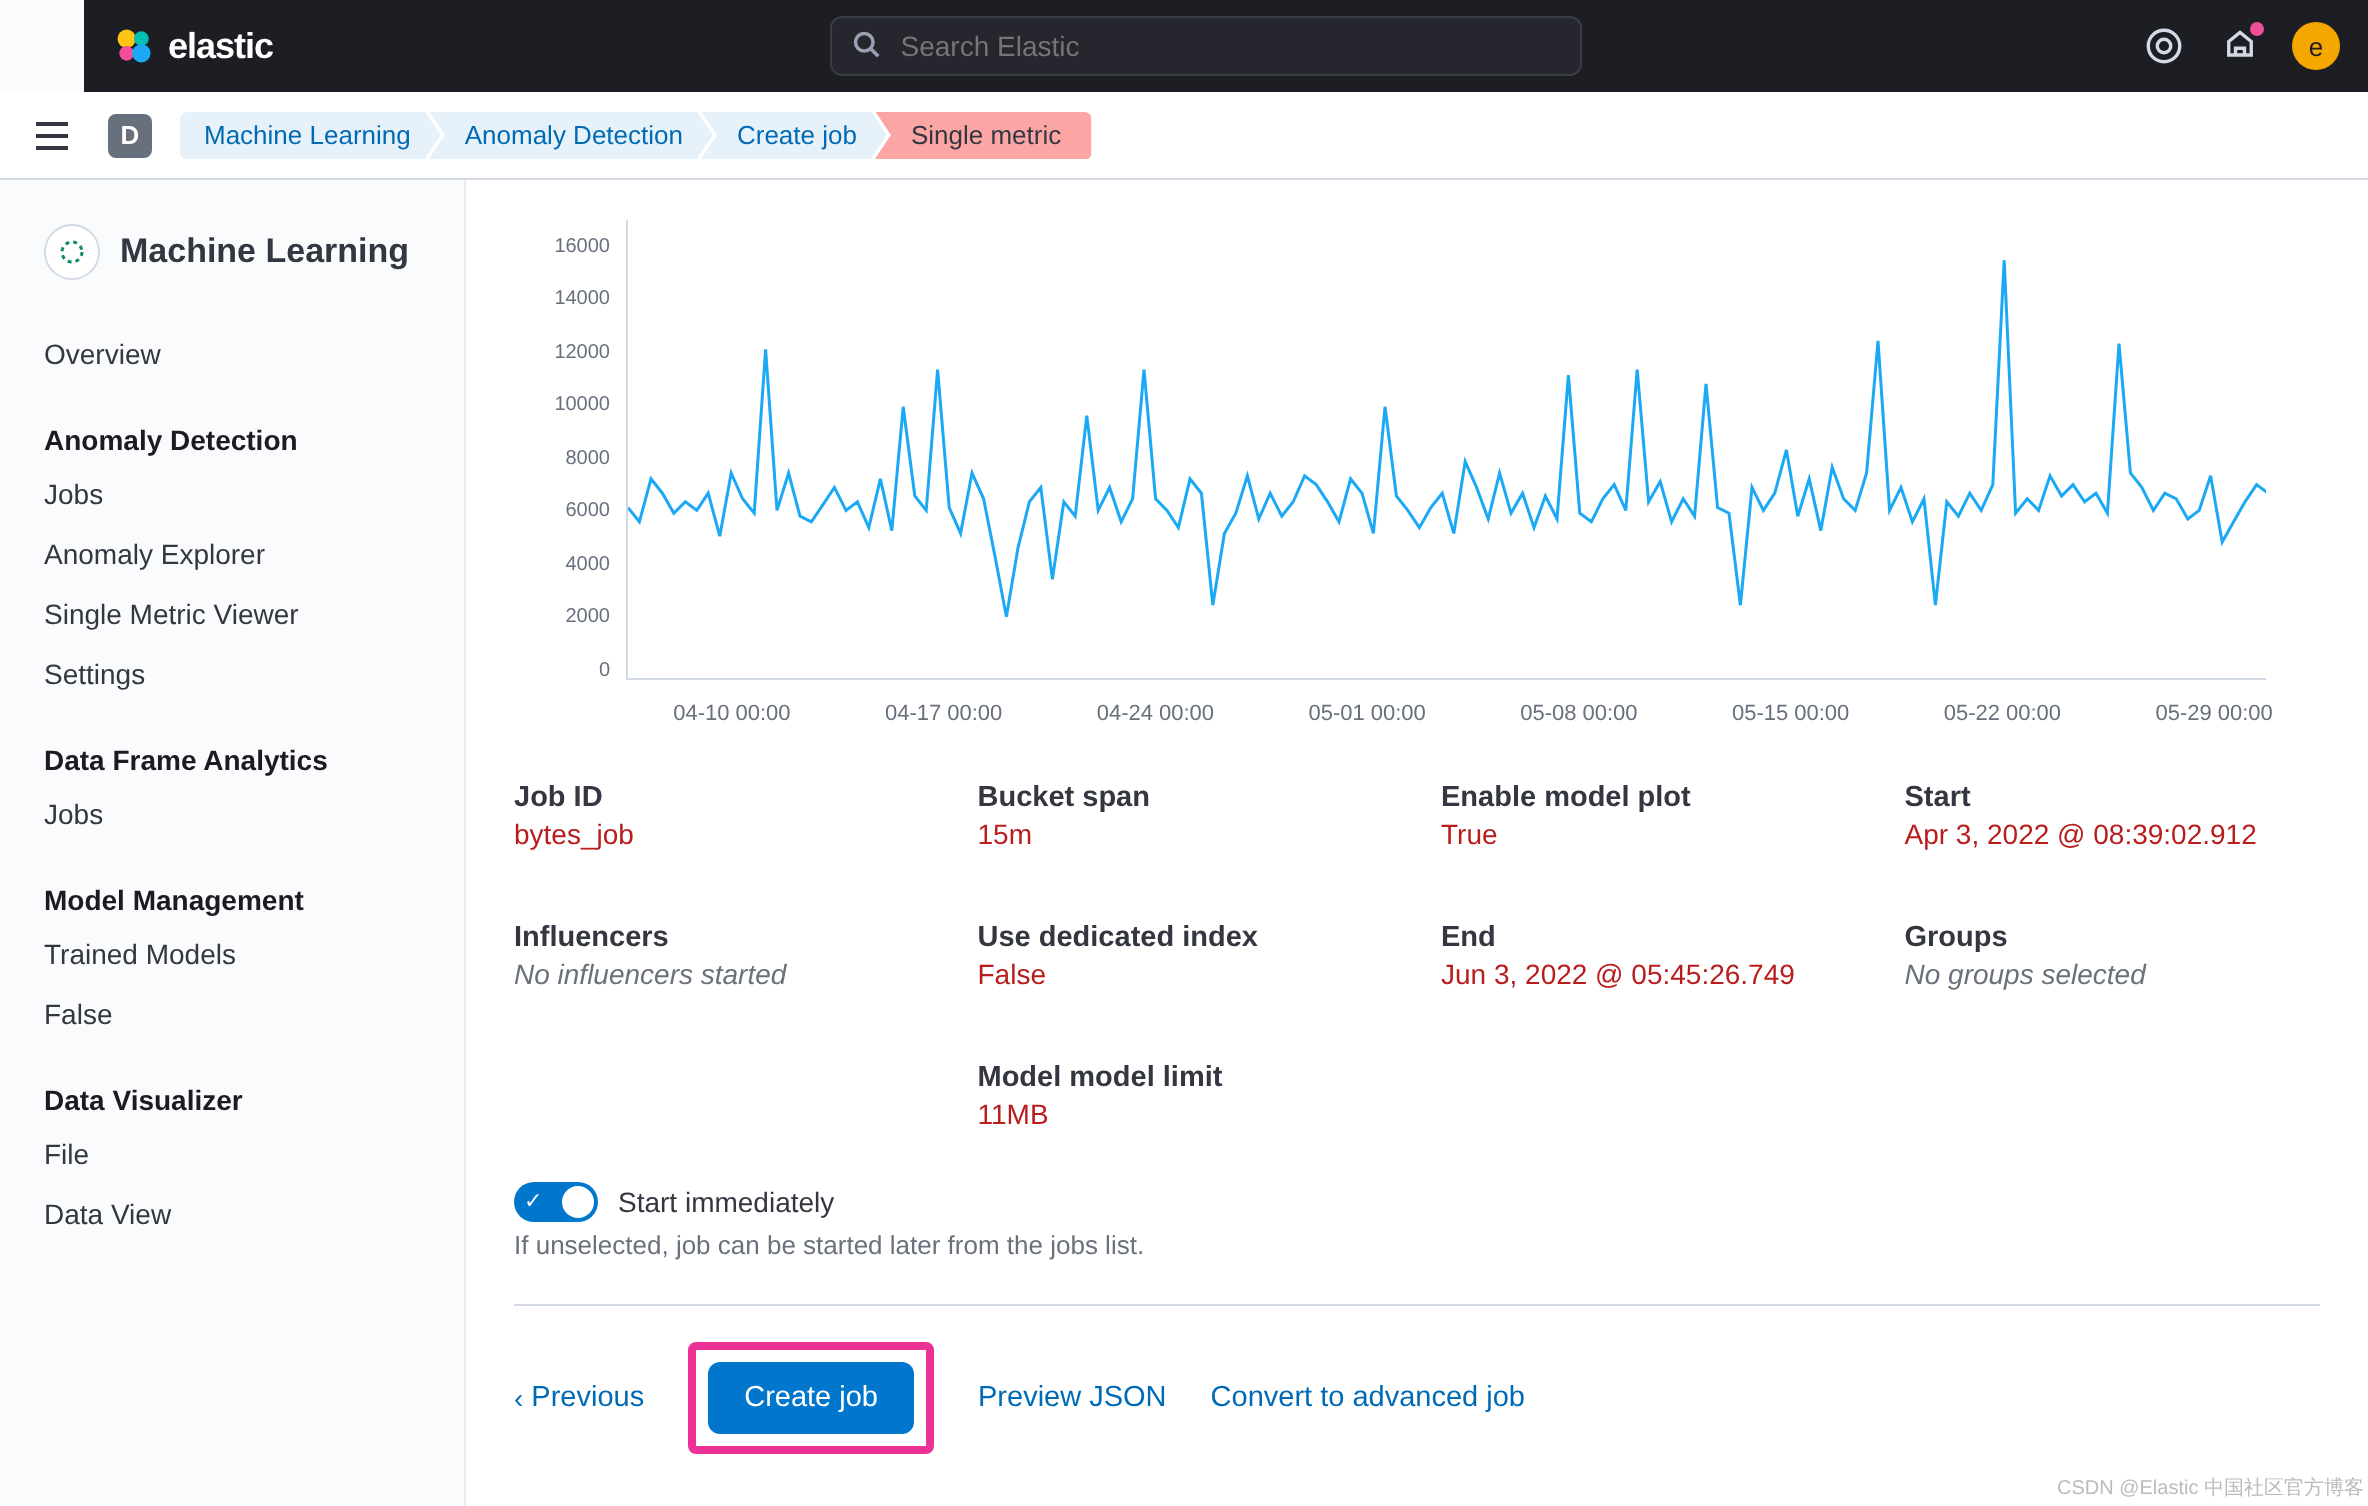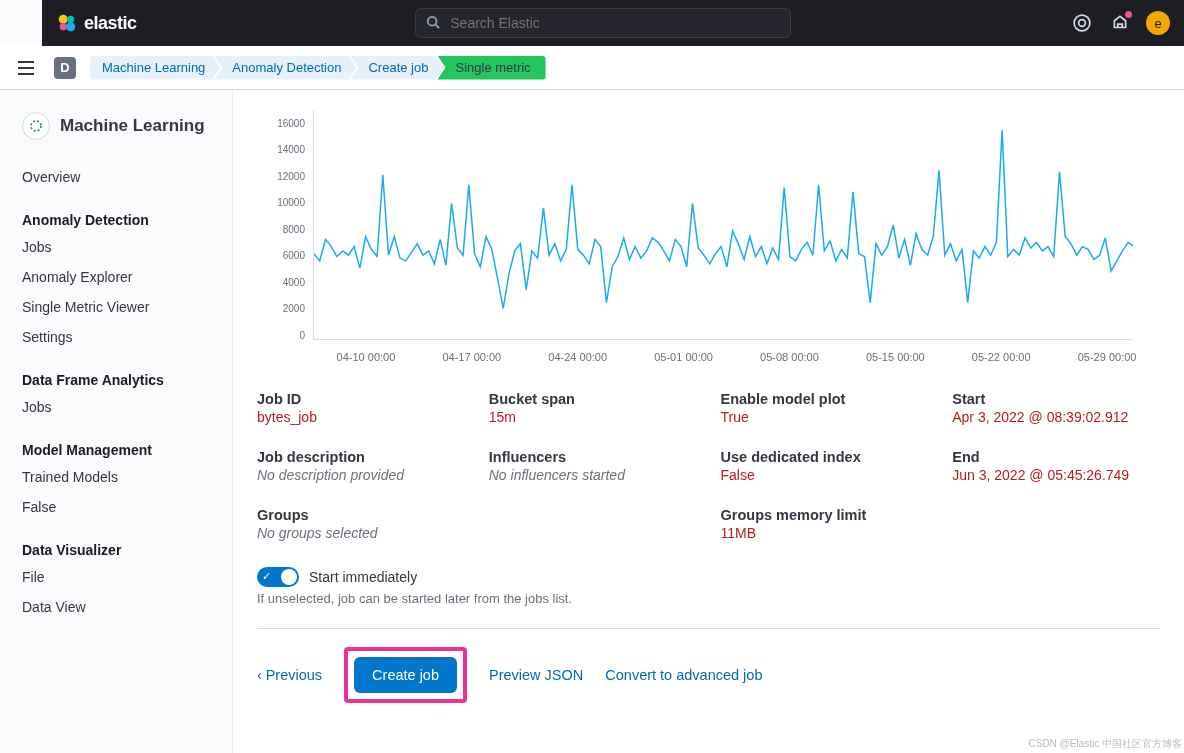--- a/index.html
+++ b/index.html
@@ -14,35 +14,35 @@
 .notif-dot { position: absolute; top: 0; right: 0; width: 7px; height: 7px; background: #f04e98; border-radius: 50%; }
 .avatar { width: 24px; height: 24px; border-radius: 50%; background: #f5a700; color: #1d1e24; display: flex; align-items: center; justify-content: center; font-weight: 500; font-size: 13px; cursor: pointer; }
 .subhdr { height: 44px; background: #fff; border-bottom: 1px solid #d3dae6; display: flex; align-items: center; padding: 0 12px; gap: 14px; }
 .burger { width: 28px; height: 28px; display: flex; align-items: center; justify-content: center; cursor: pointer; }
 .space-badge { width: 22px; height: 22px; border-radius: 4px; background: #69707d; color: #fff; display: flex; align-items: center; justify-content: center; font-size: 13px; font-weight: 600; cursor: pointer; }
 .breadcrumbs { display: flex; align-items: center; }
 .bc { height: 24px; display: flex; align-items: center; padding: 0 15px 0 18px; font-size: 13px; position: relative; cursor: pointer; clip-path: polygon(0 0, calc(100% - 8px) 0, 100% 50%, calc(100% - 8px) 100%, 0 100%, 8px 50%); margin-left: -6px; }
 .bc.first { clip-path: polygon(0 0, calc(100% - 8px) 0, 100% 50%, calc(100% - 8px) 100%, 0 100%); padding-left: 12px; margin-left: 0; border-radius: 4px 0 0 4px; }
 .bc.last { clip-path: polygon(0 0, 100% 0, 100% 100%, 0 100%, 8px 50%); border-radius: 0 4px 4px 0; }
 .bc-link { background: #e6f1fa; color: #006bb4; }
-.bc-current { background: #22c55e; color: #343741; }
+.bc-current { background: #fca5a5; color: #343741; }
 .main { display: flex; }
 .sidebar { width: 232px; padding: 22px 22px; background: #fafbfd; }
 .side-hdr { display: flex; align-items: center; gap: 10px; margin-bottom: 22px; }
 .side-icon { width: 28px; height: 28px; border-radius: 50%; background: #fff; border: 1px solid #d3dae6; display: flex; align-items: center; justify-content: center; }
 .side-title { font-size: 17px; font-weight: 700; }
 .side-cat { font-weight: 700; font-size: 14px; color: #1a1c21; margin-top: 20px; margin-bottom: 4px; }
 .side-item { font-size: 14px; color: #343741; padding: 7px 0; cursor: pointer; }
 .content { flex: 1; background: #fff; padding: 20px 24px; min-height: 707px; border-left: 1px solid #e9edf3;}
 .chart-wrap { position: relative; margin-bottom: 28px; }
 .yticks { position: absolute; left: 0; top: 0; width: 54px; display: flex; flex-direction: column; font-size: 10px; color: #69707d; text-align: right; }
 .ytick { height: 26.5px; display: flex; align-items: center; justify-content: flex-end; padding-right: 6px;}
 .chart-svg { margin-left: 56px; border-left: 1px solid #d3dae6; border-bottom: 1px solid #d3dae6; }
 .xticks { display: flex; margin-left: 56px; font-size: 11px; color: #69707d; justify-content: space-around; margin-top: 8px;}
-.info-grid { display: grid; grid-template-columns: repeat(4, 1fr); gap: 24px 24px; margin-bottom: 26px;}
+.info-grid { display: grid; grid-template-columns: repeat(4, 1fr); gap: 36px 24px; margin-bottom: 26px;}
 .info-label { font-weight: 700; font-size: 14.5px; margin-bottom: 2px; }
 .info-val { font-size: 14px; color: #b91c1c; }
 .info-val.muted { color: #6a717d; font-style: italic; }
 .toggle-row { display: flex; align-items: center; gap: 10px; margin-bottom: 4px;}
 .toggle { width: 42px; height: 20px; background: #07c; border-radius: 10px; position: relative; cursor: pointer;}
 .toggle-knob { width: 16px; height: 16px; background: #fff; border-radius: 50%; position: absolute; top: 2px; right: 2px;}
 .toggle-check { position: absolute; left: 5px; top: 3px; color: #fff; font-size: 11px; }
 .toggle-label { font-size: 14px; }
 .hint { font-size: 13px; color: #6a717d; margin-top: 2px; }
 .divider { border-top: 1px solid #d3dae6; margin: 22px 0 18px; }
@@ -178,42 +178,38 @@
         </div>
       <div>
           <div class="info-label">Enable model plot</div>
           <div class="info-val">True</div>
         </div>
       <div>
           <div class="info-label">Start</div>
           <div class="info-val">Apr 3, 2022 @ 08:39:02.912</div>
         </div>
       <div>
-          <div class="info-label">Job description</div>
-          <div class="info-val muted">No description provided</div>
-        </div>
-      <div>
           <div class="info-label">Influencers</div>
           <div class="info-val muted">No influencers started</div>
         </div>
       <div>
           <div class="info-label">Use dedicated index</div>
           <div class="info-val">False</div>
         </div>
       <div>
           <div class="info-label">End</div>
           <div class="info-val">Jun 3, 2022 @ 05:45:26.749</div>
         </div>
       <div>
           <div class="info-label">Groups</div>
           <div class="info-val muted">No groups selected</div>
         </div>
       <div></div>
       <div>
-          <div class="info-label">Groups memory limit</div>
+          <div class="info-label">Model model limit</div>
           <div class="info-val">11MB</div>
         </div>
       <div></div>
     </div>
 
     <div class="toggle-row">
       <div class="toggle">
         <div class="toggle-check">✓</div>
         <div class="toggle-knob"></div>
       </div>

